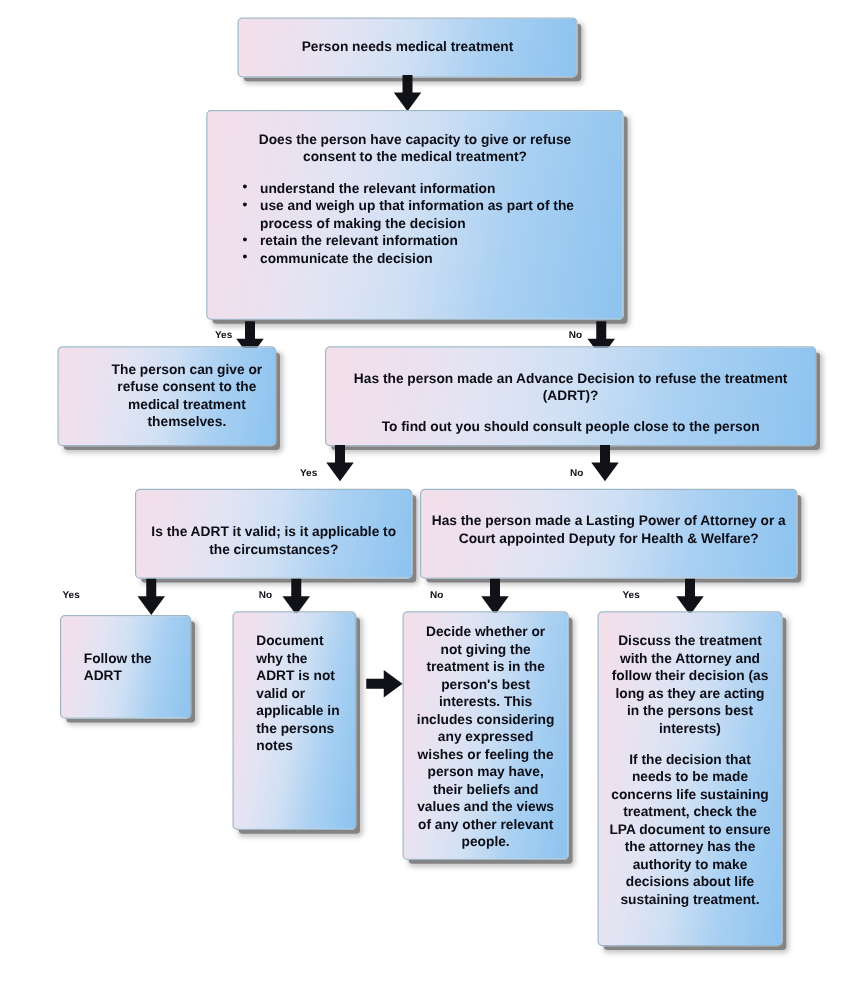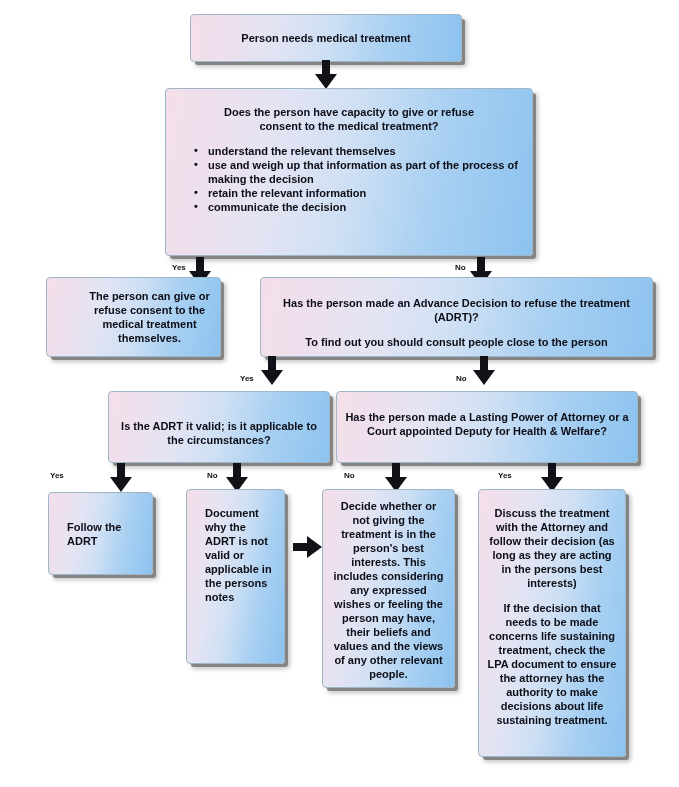--- a/index.html
+++ b/index.html
@@ -150,26 +150,26 @@
 
   <div class="node vc" style="left:190px; top:14px; width:272px; height:48px;">
     <div class="inner">Person needs medical treatment</div>
   </div>
 
   <div class="arrow-down" style="left:315px; top:60px;">
     <div class="stem"></div>
     <div class="head"></div>
   </div>
 
-  <div class="node tc" style="left:165px; top:88px; width:368px; height:168px; padding-top:16px;">
+  <div class="node tc" style="left:165px; top:88px; width:334px; height:168px; padding-top:16px;">
     <div class="inner">
       <p>Does the person have capacity to give or refuse</p>
       <p style="margin-top:0">consent to the medical treatment?</p>
       <ul>
-        <li>understand the relevant themselves</li>
+        <li>understand the relevant information</li>
         <li>use and weigh up that information as part of the process of making the decision</li>
         <li>retain the relevant information</li>
         <li>communicate the decision</li>
       </ul>
     </div>
   </div>
 
   <div class="branch-label" style="left:172px; top:263px;">Yes</div>
   <div class="arrow-down" style="left:189px; top:257px;">
     <div class="stem"></div>

